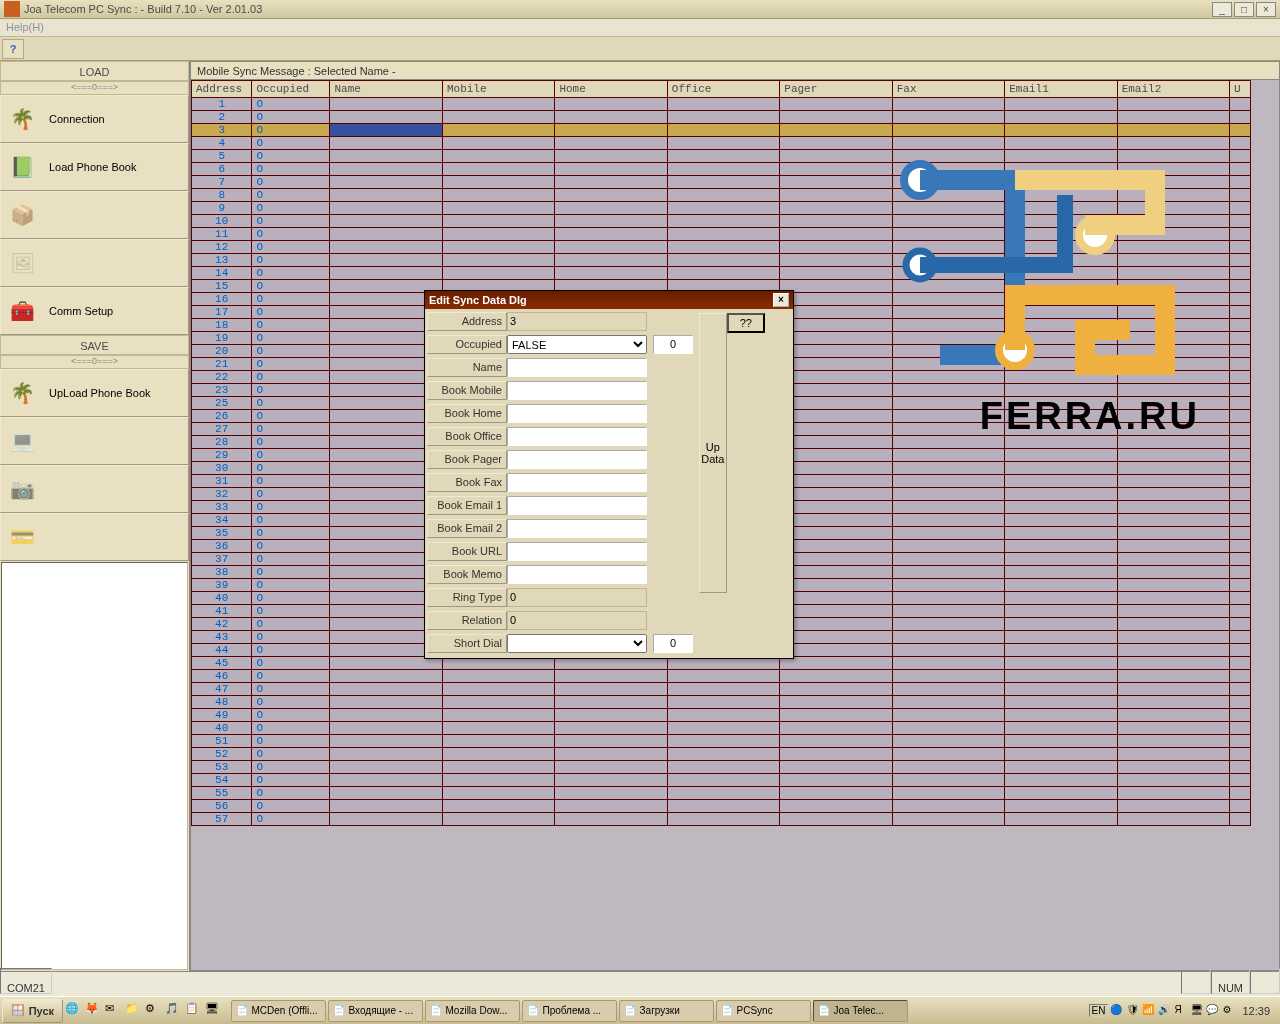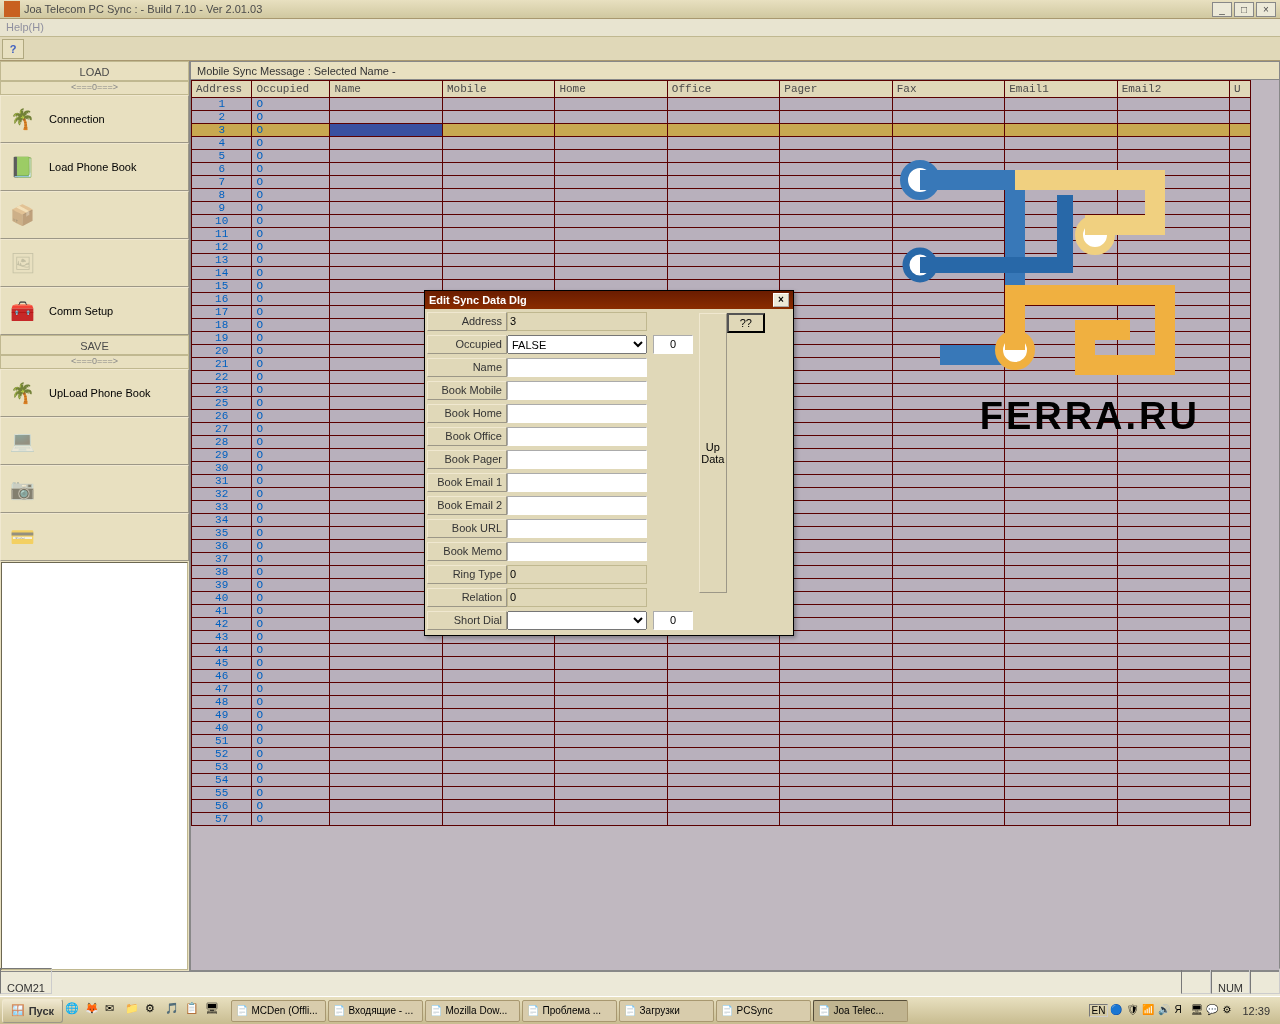--- a/index.html
+++ b/index.html
@@ -922,20 +922,24 @@
         <div class="dlg-row">
           <label>Book Home</label>
           <div class="val"></div>
         </div>
         <div class="dlg-row">
           <label>Book Office</label>
           <div class="val"></div>
         </div>
         <div class="dlg-row">
           <label>Book Pager</label>
+          <div class="val"></div>
+        </div>
+        <div class="dlg-row">
+          <label>Book Fax</label>
           <div class="val"></div>
         </div>
         <div class="dlg-row">
           <label>Book Email 1</label>
           <div class="val"></div>
         </div>
         <div class="dlg-row">
           <label>Book Email 2</label>
           <div class="val"></div>
         </div>

